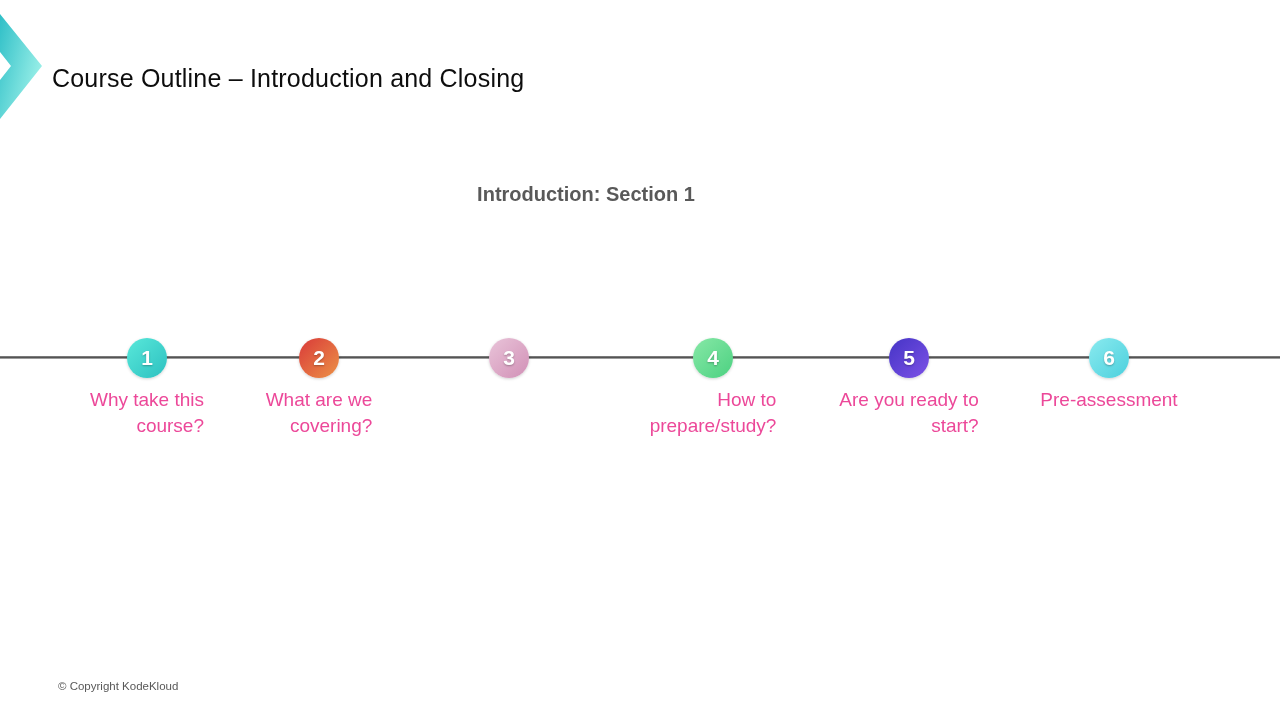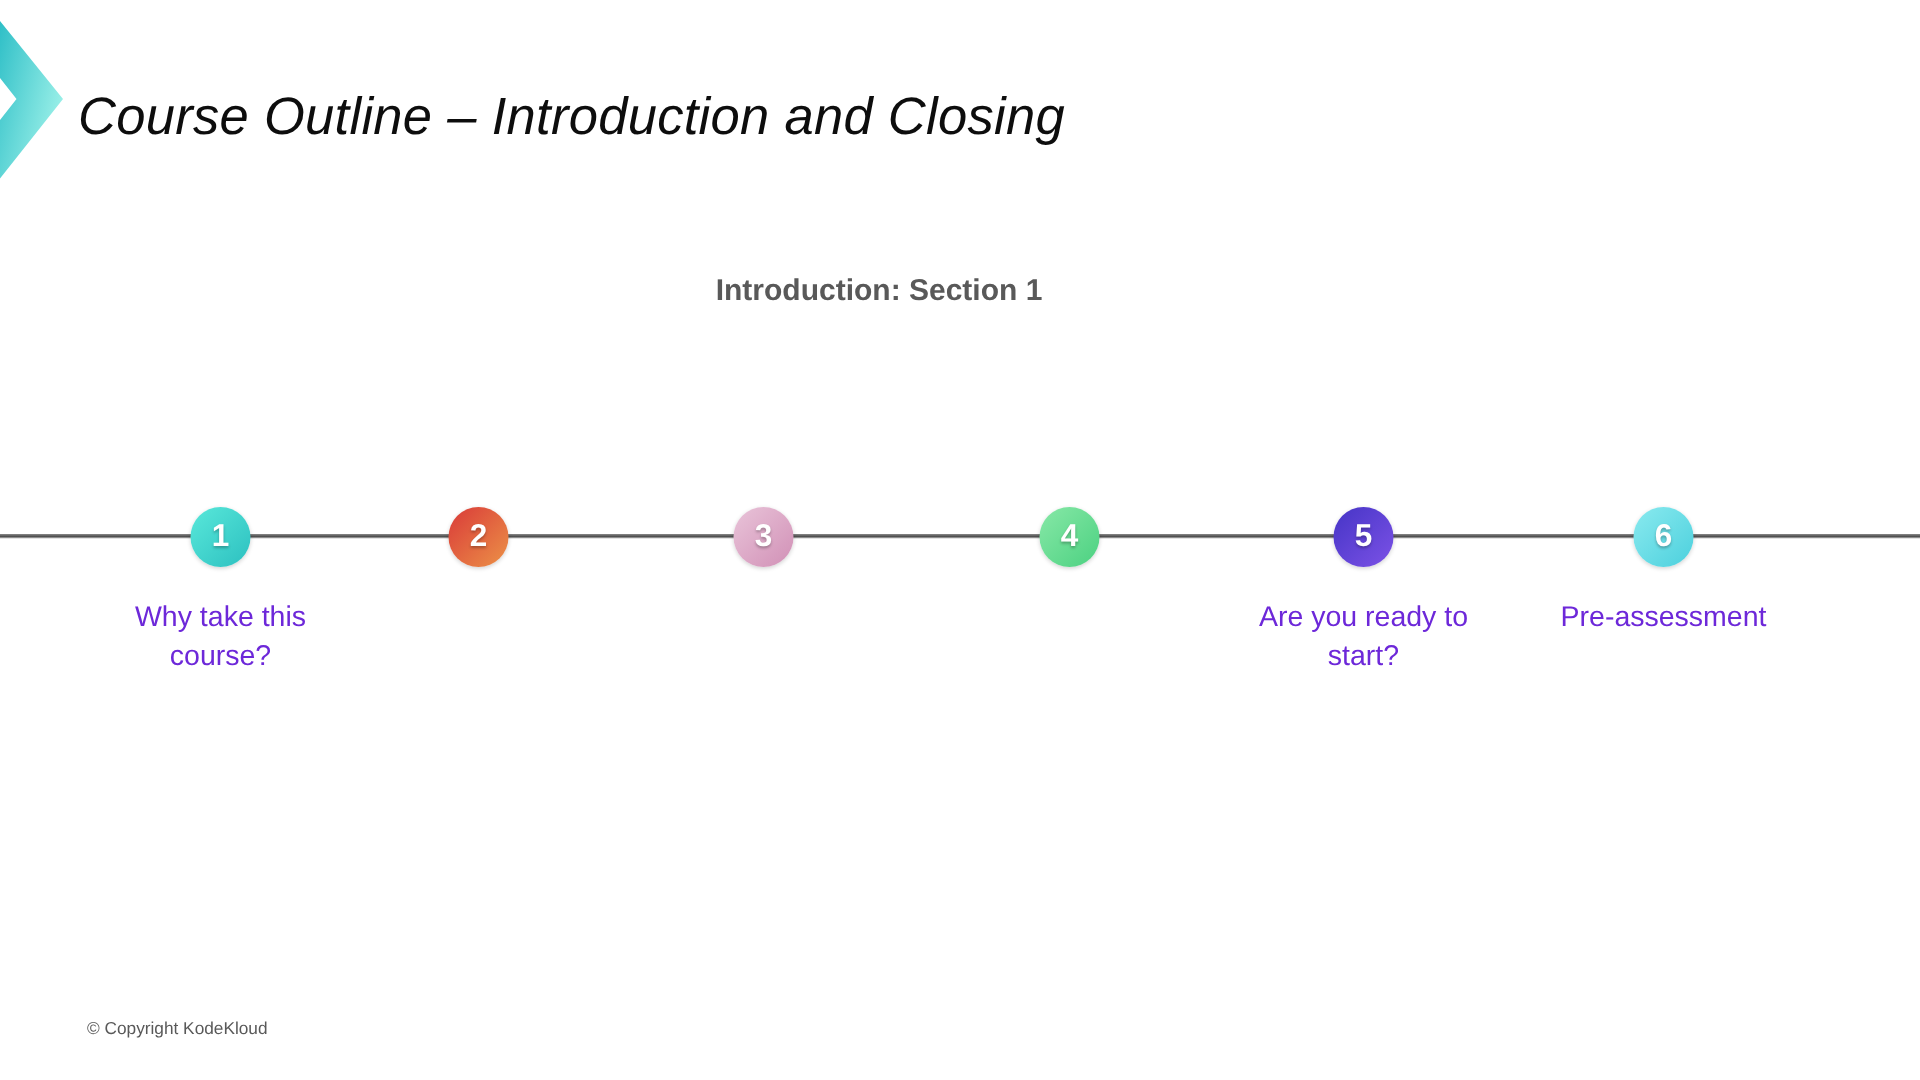--- a/index.html
+++ b/index.html
@@ -19,27 +19,26 @@
     position: absolute;
     left: 0;
     top: 0;
     width: 44px;
     height: 122px;
   }
   .title {
     position: absolute;
     left: 52px;
     top: 56px;
-    font-size: 35px;
+    font-size: 25px;
     line-height: 44px;
     font-weight: 500;
     color: #0d0d0d;
     letter-spacing: 0.2px;
     white-space: nowrap;
-    font-style: italic;
   }
   .subtitle {
     position: absolute;
     left: 0;
     top: 180px;
     width: 1172px;
     text-align: center;
     font-size: 20px;
     line-height: 28px;
     font-weight: bold;
@@ -70,25 +69,25 @@
     justify-content: center;
     box-shadow: 0 1px 3px rgba(0,0,0,0.18);
   }
   .tl-circle span {
     color: #ffffff;
     font-size: 21px;
     font-weight: bold;
     text-shadow: 0 1px 2px rgba(0,0,0,0.28);
   }
   .tl-label {
-    margin-top: 21px;
+    margin-top: 9px;
     font-size: 19px;
     line-height: 26px;
-    color: #6d28d9;
-    text-align: center;
+    color: #ec4899;
+    text-align: right;
     white-space: pre-line;
   }
   .footer {
     position: absolute;
     left: 58px;
     top: 662px;
     font-size: 11.5px;
     line-height: 15px;
     color: #595959;
     margin-top: 17px;
@@ -120,30 +119,34 @@
         <div class="tl-circle" style="background: linear-gradient(135deg, rgb(89, 232, 218), rgb(44, 192, 192));">
           <span>1</span>
         </div>
         <div class="tl-label">Why take this
 course?</div>
       </div>
       <div class="tl-item" style="left: 219px;">
         <div class="tl-circle" style="background: linear-gradient(135deg, rgb(217, 58, 57), rgb(236, 146, 71));">
           <span>2</span>
         </div>
+        <div class="tl-label">What are we
+covering?</div>
       </div>
       <div class="tl-item" style="left: 409px;">
         <div class="tl-circle" style="background: linear-gradient(135deg, rgb(233, 196, 217), rgb(209, 144, 182));">
           <span>3</span>
         </div>
       </div>
       <div class="tl-item" style="left: 613px;">
         <div class="tl-circle" style="background: linear-gradient(135deg, rgb(135, 232, 167), rgb(76, 209, 129));">
           <span>4</span>
         </div>
+        <div class="tl-label">How to
+prepare/study?</div>
       </div>
       <div class="tl-item" style="left: 809px;">
         <div class="tl-circle" style="background: linear-gradient(135deg, rgb(69, 52, 198), rgb(124, 82, 230));">
           <span>5</span>
         </div>
         <div class="tl-label">Are you ready to
 start?</div>
       </div>
       <div class="tl-item" style="left: 1009px;">
         <div class="tl-circle" style="background: linear-gradient(135deg, rgb(138, 234, 239), rgb(76, 208, 221));">

